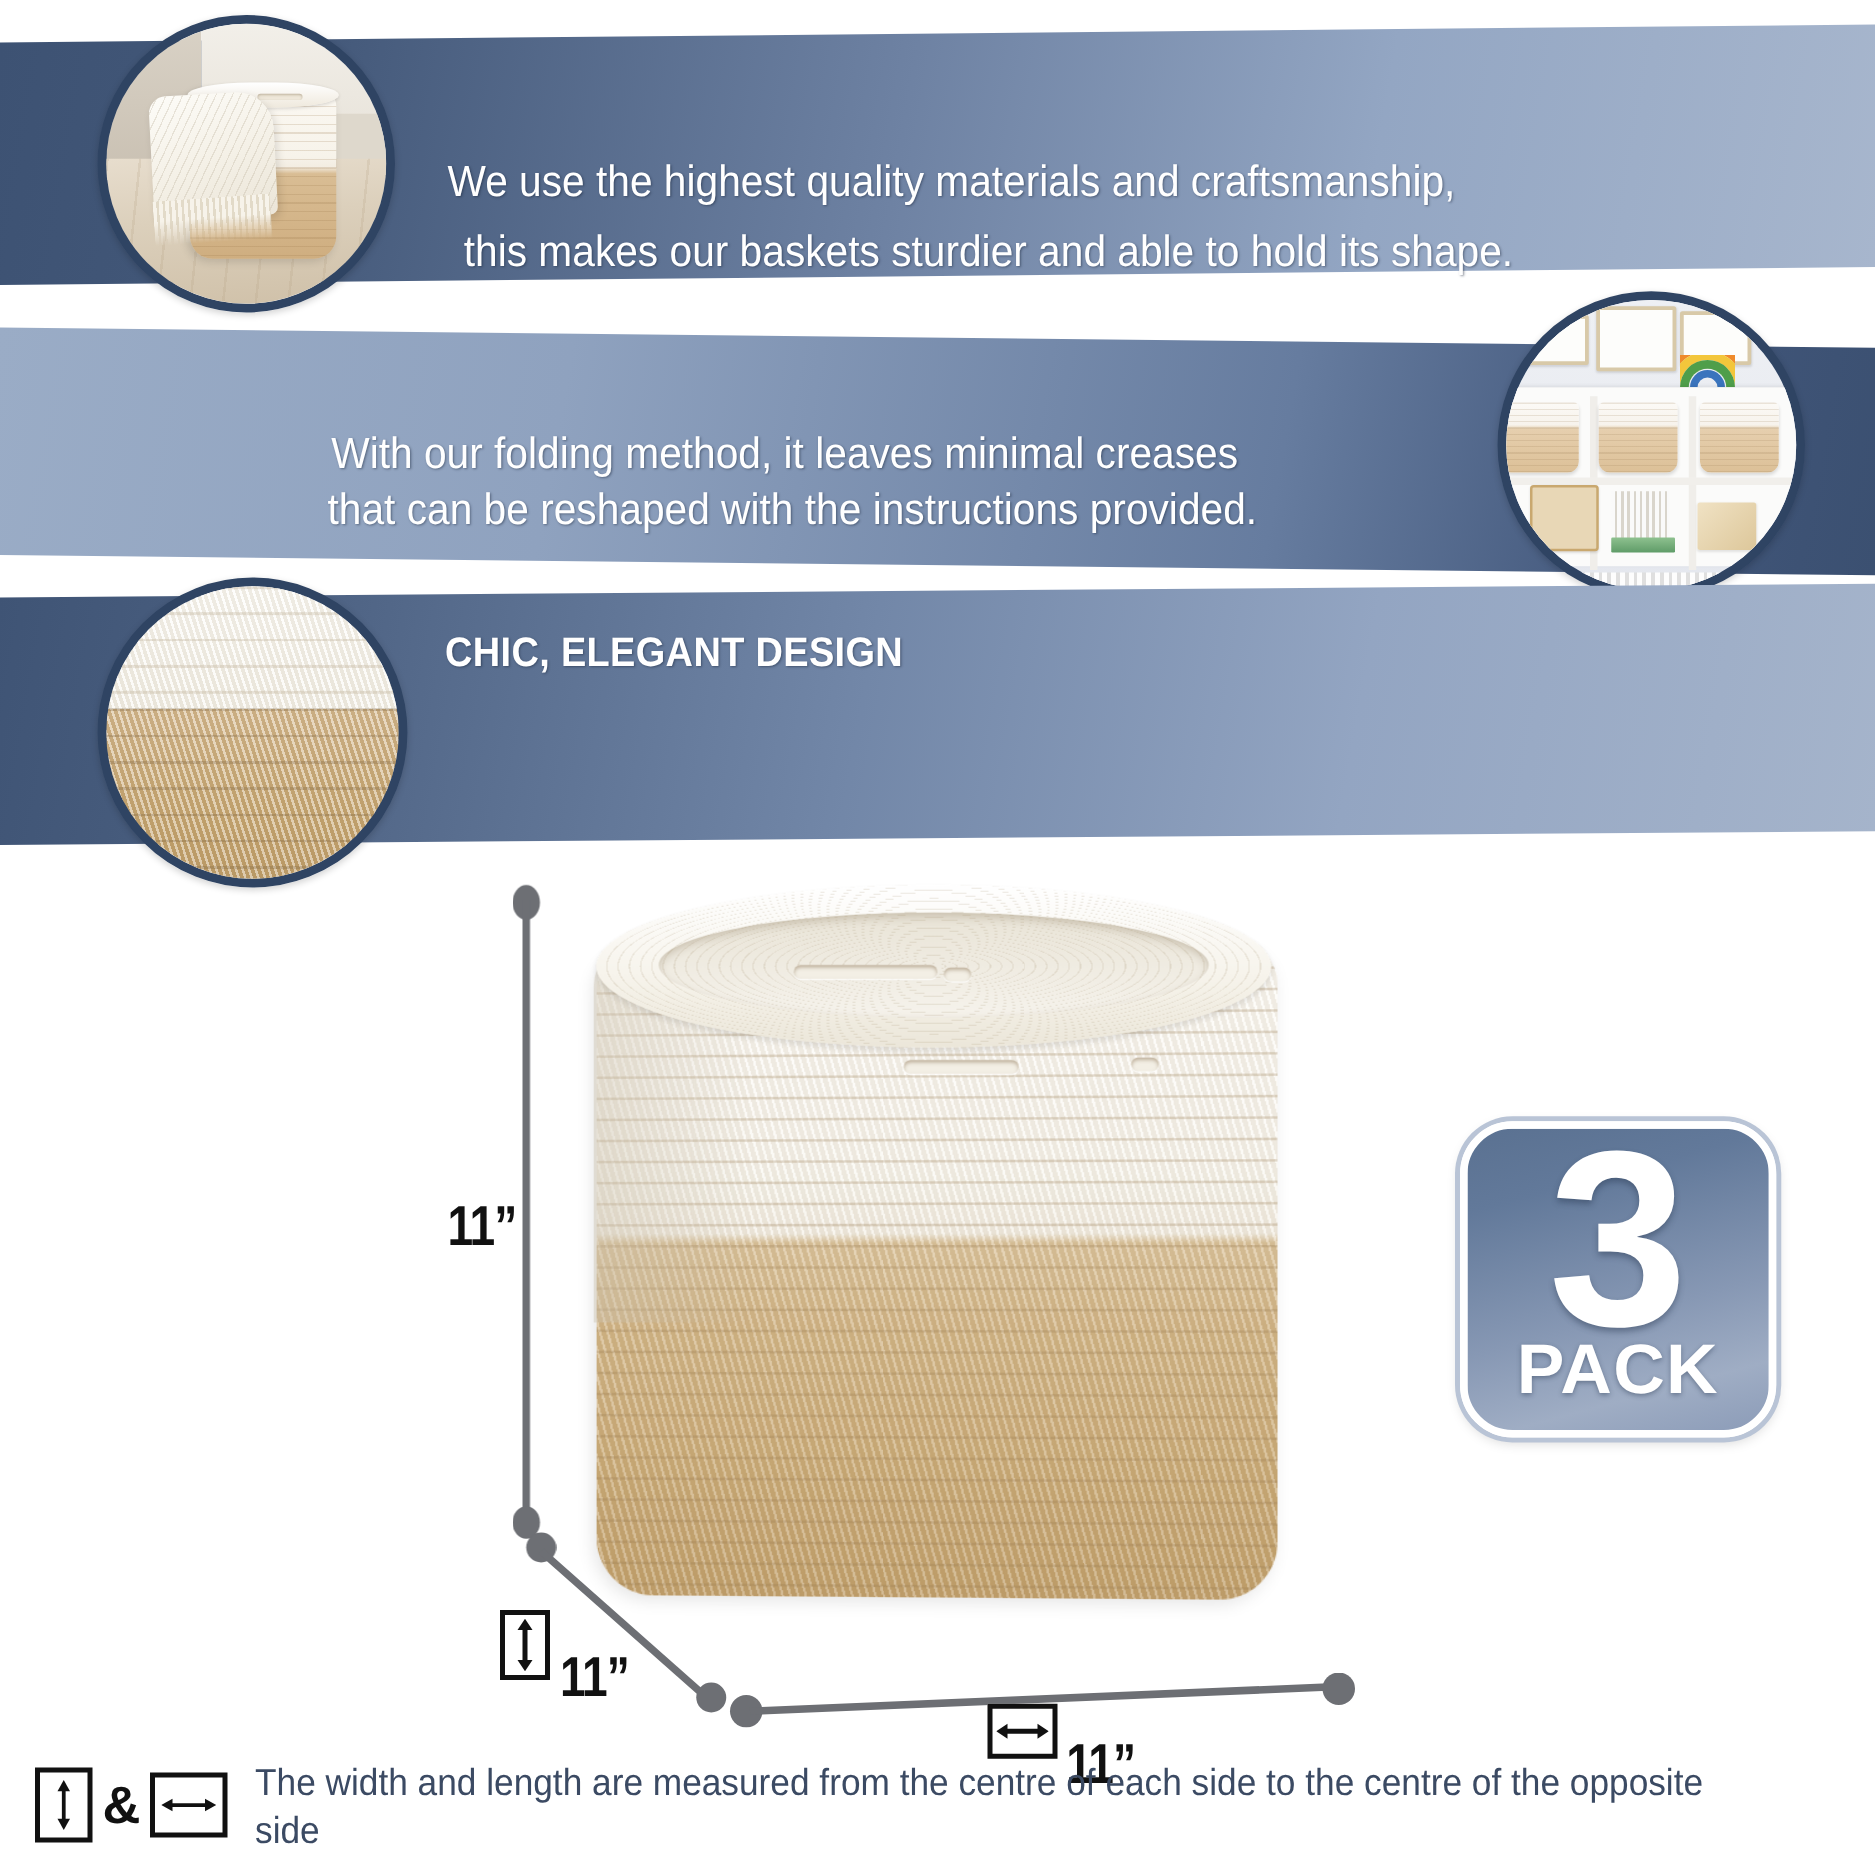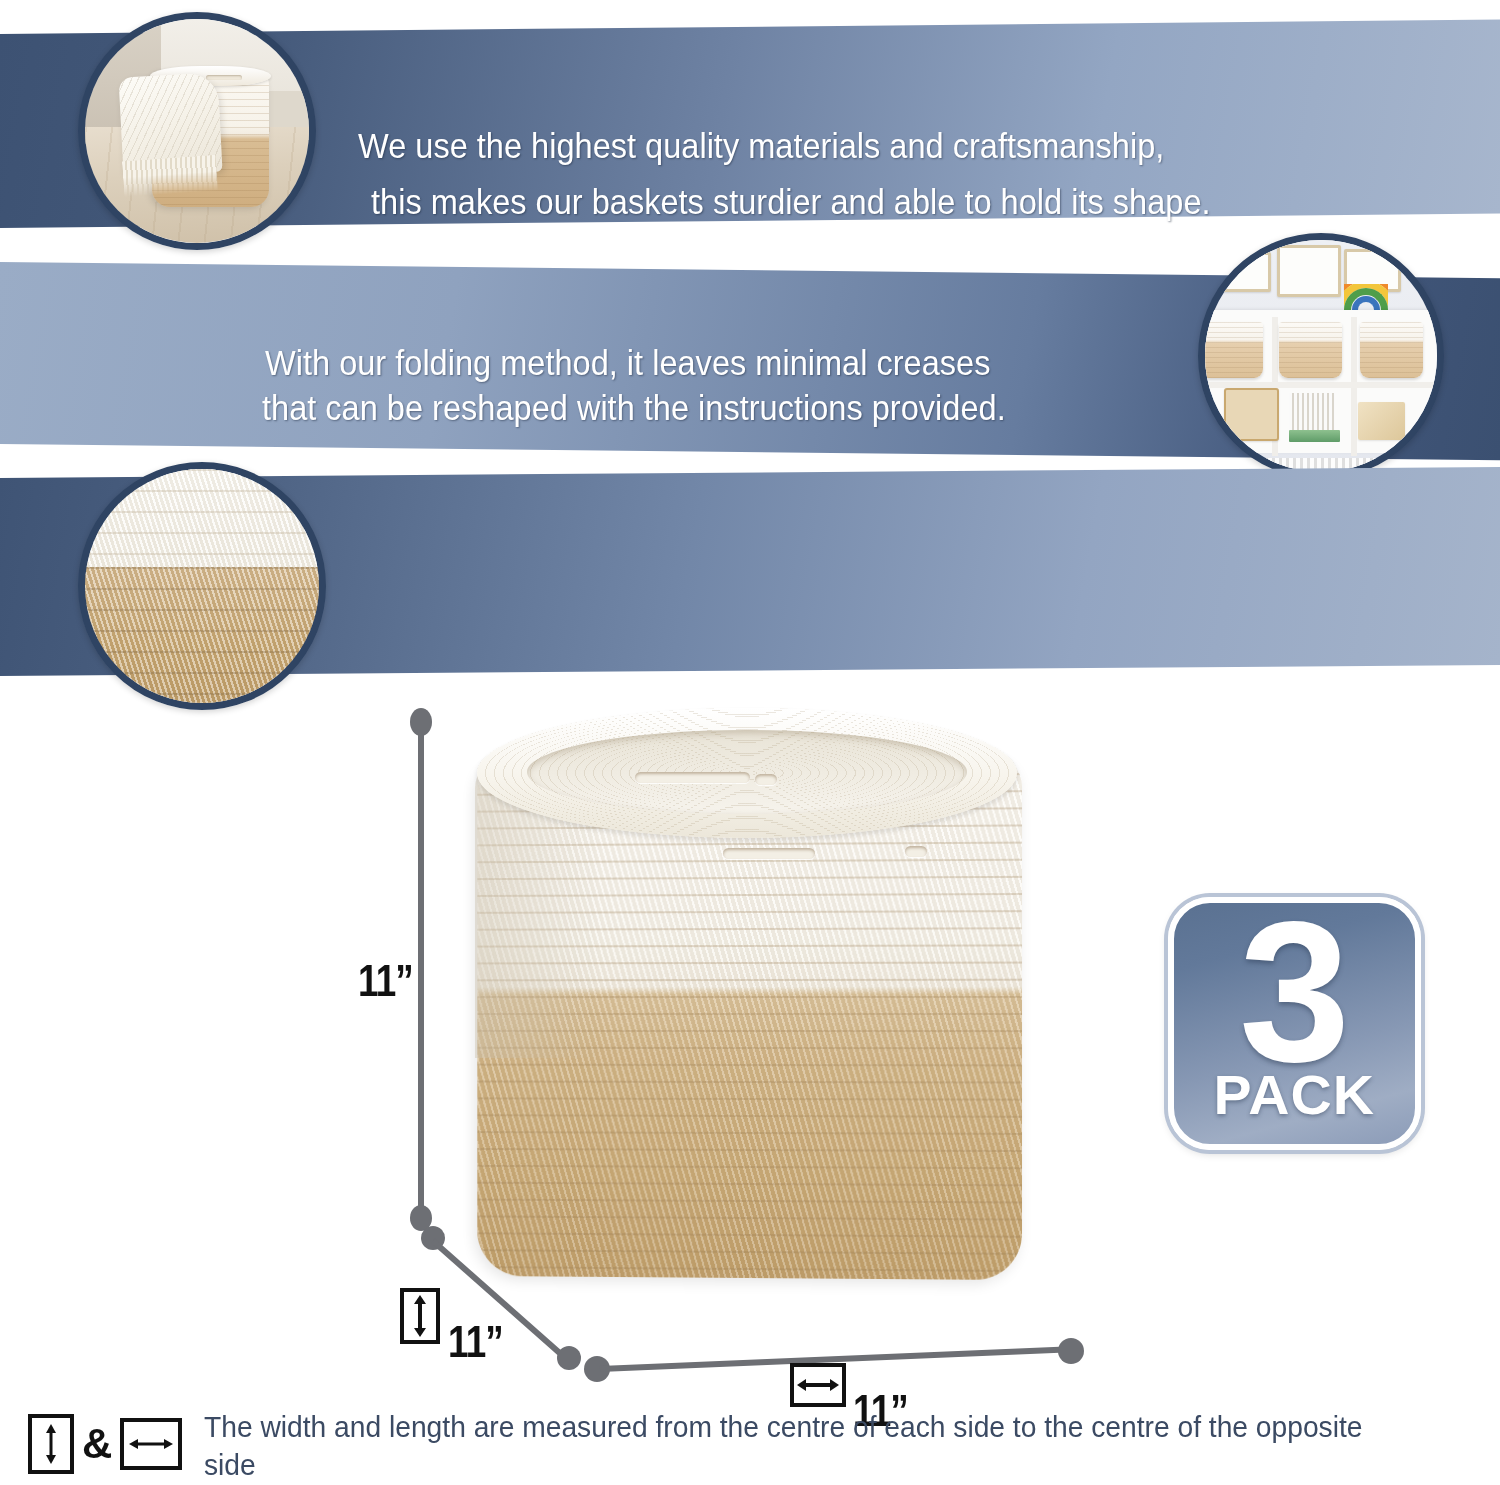--- a/index.html
+++ b/index.html
@@ -273,20 +273,23 @@
     <div class="p2-abacus"></div>
     <div class="p2-books"></div>
     <div class="p2-books2"></div>
     <div class="p2-blocks"></div>
     <div class="p2-floor"></div>
   </div>
 </div>
 
 <div class="banner" id="banner3">
   <div class="inner">
+    <div class="txt" style="left:356px;top:30px;">
+      <h2>CHIC, ELEGANT DESIGN</h2>
+    </div>
   </div>
 </div>
 
 <div class="photo" id="photo3">
   <div class="scene">
     <div class="p3-white"></div>
     <div class="p3-tan"></div>
   </div>
 </div>
 

